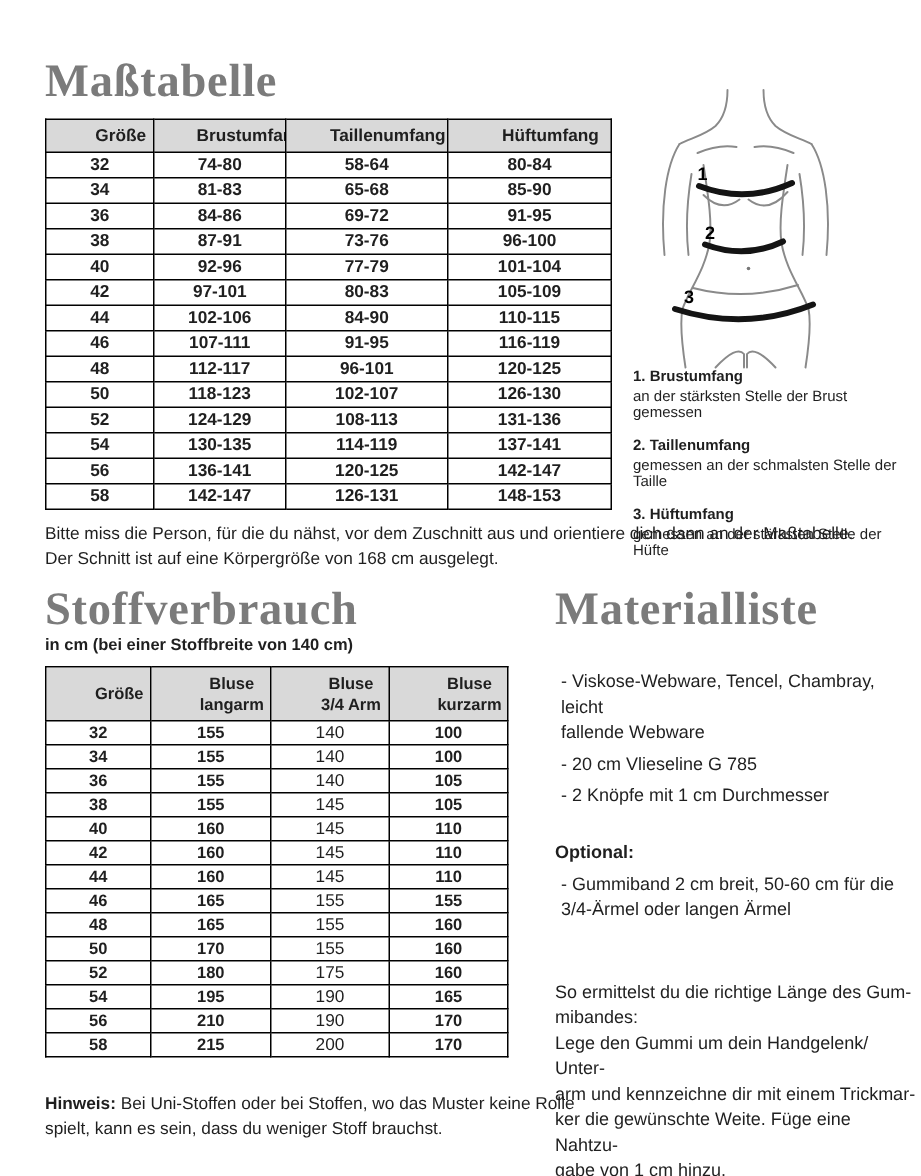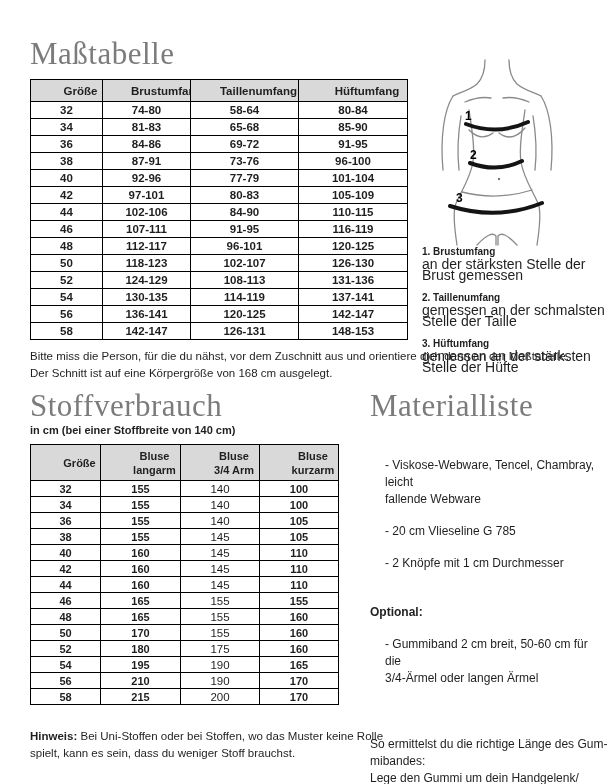--- a/index.html
+++ b/index.html
@@ -1,19 +1,19 @@
 <!DOCTYPE html>
 <html><head>
 <meta charset="utf-8">
 <style>
   * { margin:0; padding:0; box-sizing:border-box; }
   html,body { width:614px; height:784px; background:#ffffff; overflow:hidden;
               font-family:"Liberation Sans", sans-serif; color:#1f1f1f; }
   .abs { position:absolute; }
-  .serif-heading { font-family:"Liberation Serif", serif; font-weight:400;
+  .serif-heading { font-family:"Liberation Serif", serif; font-weight:700;
                    color:#7b7b7b; font-size:31px; letter-spacing:0.5px; }
   .pre { white-space:pre-line; }
 
   table { border-collapse:collapse; table-layout:fixed; }
   th, td { border:1.5px solid #000; text-align:center; vertical-align:middle;
            padding:0; overflow:hidden; }
   th { background:#d9d9d9; font-weight:700; white-space:pre-line;padding-left:28px; }
 
   .t1 { width:363px; font-size:11.5px; }
   .t1 th { height:22px; }
@@ -23,25 +23,25 @@
 
   .t2 { width:308px; font-size:11px; }
   .t2 th { height:36px; line-height:14px; }
   .t2 td { height:16px; font-weight:700; }
   .t2 th:nth-child(1){ width:70px; } .t2 th:nth-child(2){ width:80px; }
   .t2 th:nth-child(3){ width:79px; } .t2 th:nth-child(4){ width:79px; }
   .t2 tbody td:nth-child(3){ font-weight:400; font-size:11.5px; }
 
   .legend-item { margin-bottom:10px; }
   .legend-title { font-size:10px; font-weight:700; line-height:14px; }
-  .legend-desc { font-size:14px; line-height:11px; }
+  .legend-desc { font-size:10px; line-height:11px; }
 
   .body-text { font-size:11.5px; line-height:17px; }
   .right-col  { font-size:12px; line-height:17px; }
-  .right-col .item { margin:15px; }
+  .right-col .item { margin:4px; }
   .optional-label { font-weight:700; }
   .spacer { height:17px; }
 </style>
 </head>
 <body>
 
 <div class="abs serif-heading" style="left:30px; top:36px;">Maßtabelle</div>
 
 <table class="abs t1" style="left:30px; top:79px;">
     <thead>

